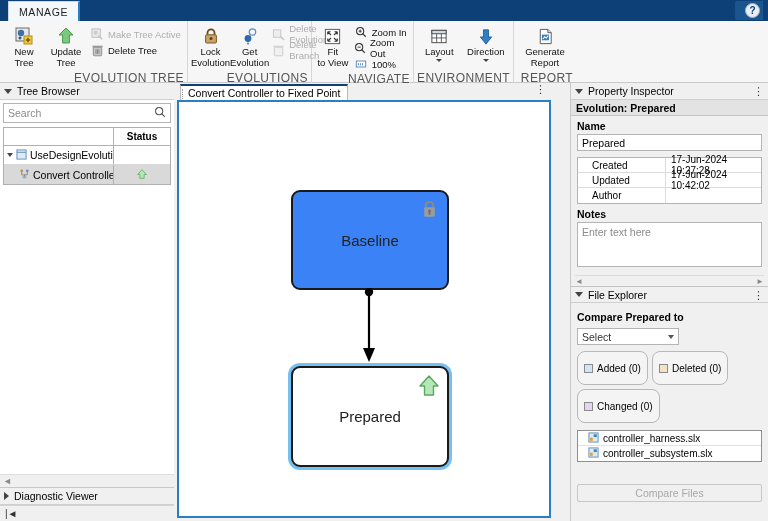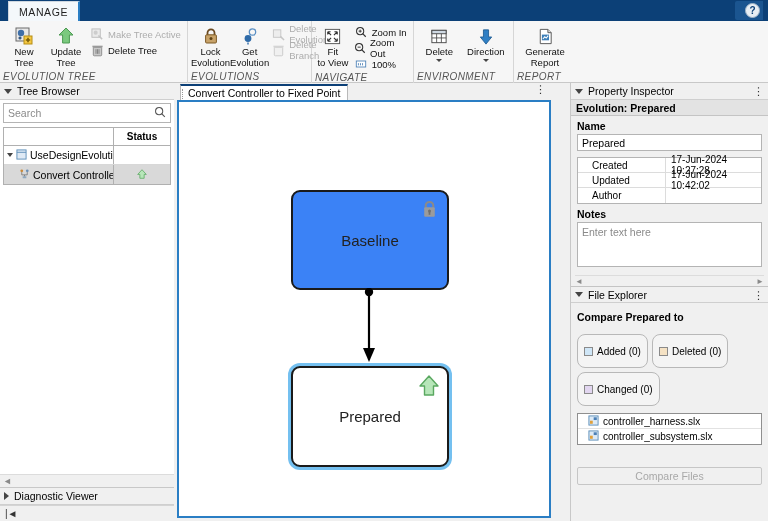--- a/index.html
+++ b/index.html
@@ -48,24 +48,23 @@
   }
   .rgroup {
     position: relative; height: 62px;
     display: flex; flex-direction: column;
     border-right: 1px solid #d6d6d6;
     padding: 0 3px;
   }
   .rgroup:last-child { border-right: none; }
   .rgroup-body { flex: 1; display: flex; align-items: flex-start; padding-top: 3px; }
   .rgroup-title {
-    height: 12px; font-size: 10px; color: #555;
-    text-align: left; letter-spacing: .4px;
+    height: 12px; font-size: 12px; color: #555;
+    text-align: right; letter-spacing: .4px;
     text-transform: uppercase;
-    font-style: italic;
   }
   .btn-lg {
     width: 42px; display: flex; flex-direction: column;
     align-items: center; justify-content: flex-start;
     font-size: 9.5px; line-height: 10.5px; color: #111;
     text-align: center; padding-top: 1px;
   }
   .btn-lg .ico { height: 22px; display: flex; align-items: center; justify-content: center; }
   .btn-lg .lbl { white-space: pre-line; }
   .btn-sm {
@@ -431,21 +430,21 @@
     <div class="rgroup" style="width:100px">
       <div class="rgroup-body" style="justify-content:center">
         <div class="btn-lg" style="width:46px">
           <span class="ico">
             <svg width="20" height="19" viewBox="0 0 20 20">
               <rect x="2.5" y="3.5" width="15" height="13" fill="#fff" stroke="#4a4a4a"></rect>
               <rect x="2.5" y="3.5" width="15" height="3.6" fill="#cfd9e3" stroke="#4a4a4a"></rect>
               <path d="M7.5 7.1 v9.4 M12.5 7.1 v9.4 M2.5 11.5 h15" stroke="#4a4a4a" stroke-width=".9"></path>
             </svg>
           </span>
-          <span class="lbl">Delete</span>
+          <span class="lbl">Layout</span>
           <span class="caret"></span>
         </div>
         <div class="btn-lg" style="width:50px">
           <span class="ico">
             <svg width="20" height="19" viewBox="0 0 20 20">
               <path d="M10 18 L4 10.5 L7.3 10.5 L7.3 3 L12.7 3 L12.7 10.5 L16 10.5 Z" fill="#2f7fc4" stroke="#1d5b92" stroke-width=".9"></path>
             </svg>
           </span>
           <span class="lbl">Direction</span>
           <span class="caret"></span>
@@ -634,20 +633,24 @@
     </div>
 
     <div class="fe-head">
       <span class="tri"></span>
       <span>File Explorer</span>
       <span class="kebab">⋮</span>
     </div>
 
     <div class="cmp-label">Compare  Prepared  to</div>
 
+    <div class="select-box">
+      <span>Select</span>
+      <span class="sc"></span>
+    </div>
 
     <div class="chips">
       <div class="chip">
         <span class="swatch" style="background:#cfe6f7"></span>
         <span>Added (0)</span>
       </div>
       <div class="chip">
         <span class="swatch" style="background:#f5e2c4"></span>
         <span>Deleted (0)</span>
       </div>

